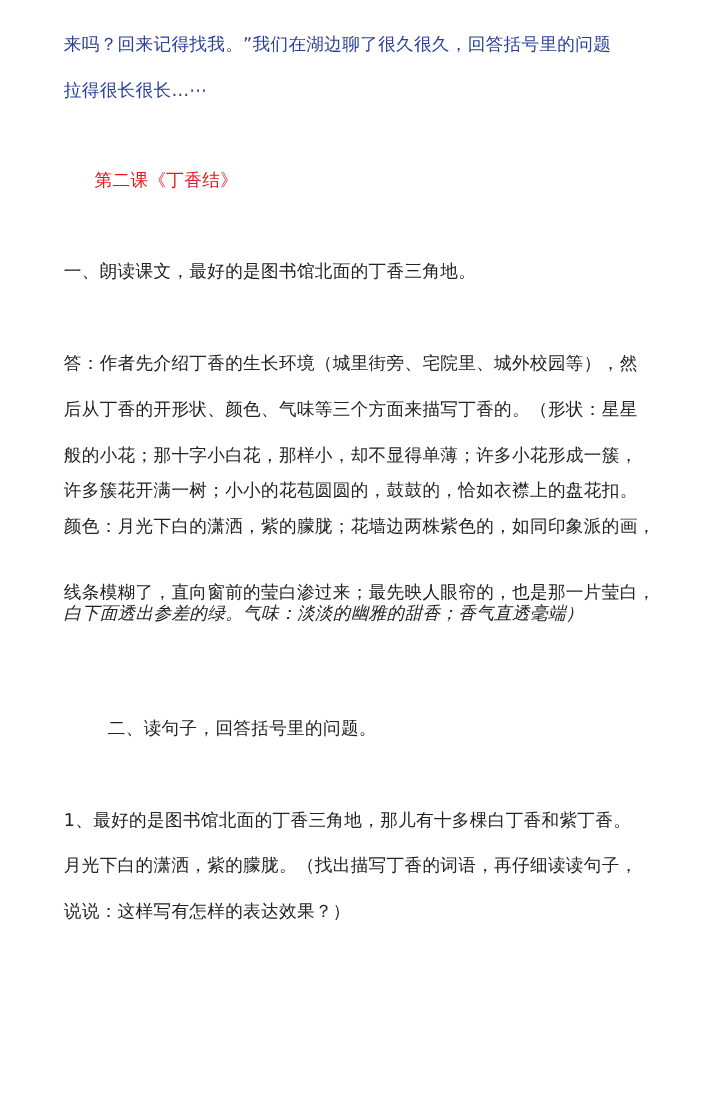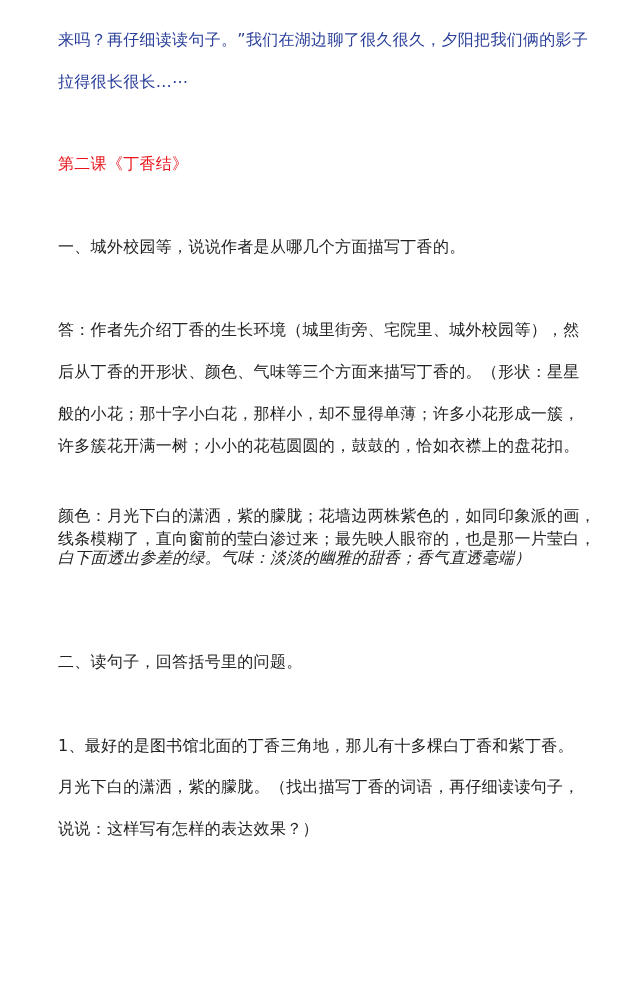--- a/index.html
+++ b/index.html
@@ -17,41 +17,41 @@
     .line {
       position: absolute;
       left: 58px;
       font-size: 16px;
       line-height: 20px;
       white-space: nowrap;
       letter-spacing: 0.3px;
       color: #222222;
     }
     .blue { color: #2a3f9a; }
-    .red { color: #e8141b; }
+    .red { color: #e8141b; margin-left: 28px; }
   </style>
 </head>
 <body>
 
 <div>
 
-  <div class="line blue" style="top:30px;">来吗？再仔细读读句子。”我们在湖边聊了很久很久，夕阳把我们俩的影子</div>
+  <div class="line blue" style="top:30px;">来吗？回来记得找我。”我们在湖边聊了很久很久，回答括号里的问题</div>
   <div class="line blue" style="top:72px;">拉得很长很长…⋯</div>
 
   <div class="line red" style="top:154px;">第二课《丁香结》</div>
 
-  <div class="line" style="top:237px;">一、城外校园等，说说作者是从哪几个方面描写丁香的。</div>
+  <div class="line" style="top:237px;">一、朗读课文，最好的是图书馆北面的丁香三角地。</div>
 
   <div class="line" style="top:320px;">答：作者先介绍丁香的生长环境（城里街旁、宅院里、城外校园等），然</div>
   <div class="line" style="top:362px;text-align:right;">后从丁香的开形状、颜色、气味等三个方面来描写丁香的。（形状：星星</div>
   <div class="line" style="top:404px;">般的小花；那十字小白花，那样小，却不显得单薄；许多小花形成一簇，</div>
   <div class="line" style="top:436px;text-align:right;">许多簇花开满一树；小小的花苞圆圆的，鼓鼓的，恰如衣襟上的盘花扣。</div>
-  <div class="line" style="top:506px;">颜色：月光下白的潇洒，紫的朦胧；花墙边两株紫色的，如同印象派的画，</div>
+  <div class="line" style="top:469px;">颜色：月光下白的潇洒，紫的朦胧；花墙边两株紫色的，如同印象派的画，</div>
   <div class="line" style="top:529px;">线条模糊了，直向窗前的莹白渗过来；最先映人眼帘的，也是那一片莹白，</div>
   <div class="line" style="top:548px;font-style:italic;">白下面透出参差的绿。气味：淡淡的幽雅的甜香；香气直透毫端）</div>
 
-  <div class="line" style="top:652px;">二、读句子，回答括号里的问题。</div>
+  <div class="line" style="top:652px;margin-left:40px;">二、读句子，回答括号里的问题。</div>
 
   <div class="line" style="top:736px;">1、最好的是图书馆北面的丁香三角地，那儿有十多棵白丁香和紫丁香。</div>
   <div class="line" style="top:777px;">月光下白的潇洒，紫的朦胧。（找出描写丁香的词语，再仔细读读句子，</div>
   <div class="line" style="top:819px;text-align:center;">说说：这样写有怎样的表达效果？）</div>
 
 </div>
 
 </body></html>

